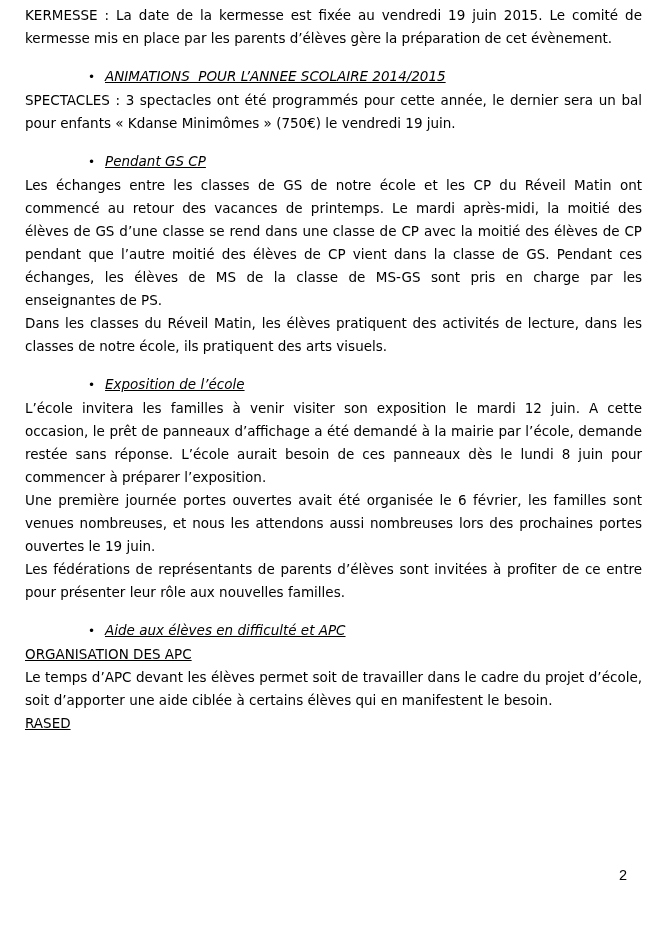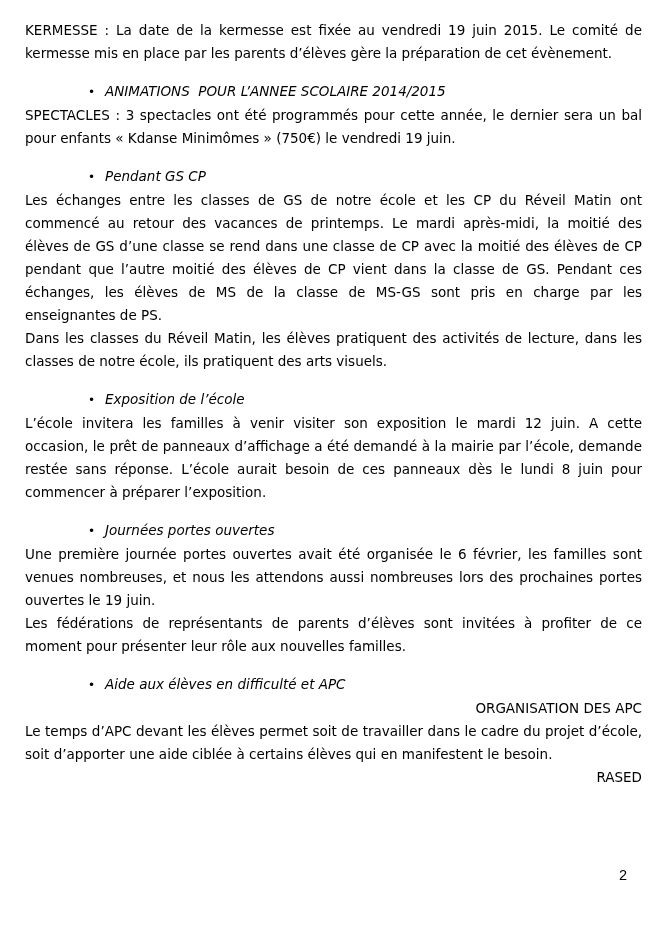--- a/index.html
+++ b/index.html
@@ -11,41 +11,43 @@
     width: 667px;
     height: 925px;
     position: relative;
     font-family: "DejaVu Sans", sans-serif;
     font-size: 13.5px;
     line-height: 23px;
     color: #000000;
     overflow: hidden;
   }
   .page-content {
-    padding: 19px 25px 0 25px;
+    padding: 4px 25px 0 25px;
   }
   p.para {
     margin: 0;
     text-align: justify;
   }
   p.line {
     margin: 0;
-    text-align: right;
+    text-align: left;
+    text-decoration: underline;
   }
   .bullet-heading {
     margin: 15px 0 0 63px;
     text-align: left;
   }
   .bullet {
     display: inline-block;
     width: 17px;
     font-size: 12px;
   }
   .heading-text {
     font-style: italic;
+    text-decoration: underline;
     white-space: pre-wrap;
   }
   .footer-page-number {
     position: absolute;
     top: 866px;
     right: 40px;
     font-family: "Liberation Sans", sans-serif;
     font-size: 14.5px;
     line-height: 18px;
   }
@@ -56,23 +58,22 @@
 <main>
   <div class="page-content">
       <p class="para">KERMESSE : La date de la kermesse est fixée au vendredi 19 juin 2015. Le comité de kermesse mis en place par les parents d’élèves gère la préparation de cet évènement.</p>
       <div class="bullet-heading"><span class="bullet">•</span><span class="heading-text">ANIMATIONS  POUR L’ANNEE SCOLAIRE 2014/2015</span></div>
       <p class="para">SPECTACLES : 3 spectacles ont été programmés pour cette année, le dernier sera un bal pour enfants « Kdanse Minimômes » (750€) le vendredi 19 juin.</p>
       <div class="bullet-heading"><span class="bullet">•</span><span class="heading-text">Pendant GS CP</span></div>
       <p class="para">Les échanges entre les classes de GS de notre école et les CP du Réveil Matin ont commencé au retour des vacances de printemps. Le mardi après-midi, la moitié des élèves de GS d’une classe se rend dans une classe de CP avec la moitié des élèves de CP pendant que l’autre moitié des élèves de CP vient dans la classe de GS. Pendant ces échanges, les élèves de MS de la classe de MS-GS sont pris en charge par les enseignantes de PS.</p>
       <p class="para">Dans les classes du Réveil Matin, les élèves pratiquent des activités de lecture, dans les classes de notre école, ils pratiquent des arts visuels.</p>
       <div class="bullet-heading"><span class="bullet">•</span><span class="heading-text">Exposition de l’école</span></div>
       <p class="para">L’école invitera les familles à venir visiter son exposition le mardi 12 juin. A cette occasion, le prêt de panneaux d’affichage a été demandé à la mairie par l’école, demande restée sans réponse. L’école aurait besoin de ces panneaux dès le lundi 8 juin pour commencer à préparer l’exposition.</p>
-      <div class="bullet-heading"><span class="bullet">•</span><span class="heading-text">Journées portes ouvertes</span></div>
       <p class="para">Une première journée portes ouvertes avait été organisée le 6 février, les familles sont venues nombreuses, et nous les attendons aussi nombreuses lors des prochaines portes ouvertes le 19 juin.</p>
-      <p class="para">Les fédérations de représentants de parents d’élèves sont invitées à profiter de ce moment pour présenter leur rôle aux nouvelles familles.</p>
+      <p class="para">Les fédérations de représentants de parents d’élèves sont invitées à profiter de ce entre pour présenter leur rôle aux nouvelles familles.</p>
       <div class="bullet-heading"><span class="bullet">•</span><span class="heading-text">Aide aux élèves en difficulté et APC</span></div>
       <p class="line">ORGANISATION DES APC</p>
       <p class="para">Le temps d’APC devant les élèves permet soit de travailler dans le cadre du projet d’école, soit d’apporter une aide ciblée à certains élèves qui en manifestent le besoin.</p>
       <p class="line">RASED</p>
       <div class="bullet-heading"></div>
     </div>
   <div class="footer-page-number">2</div>
 </main>
 
 </body></html>

